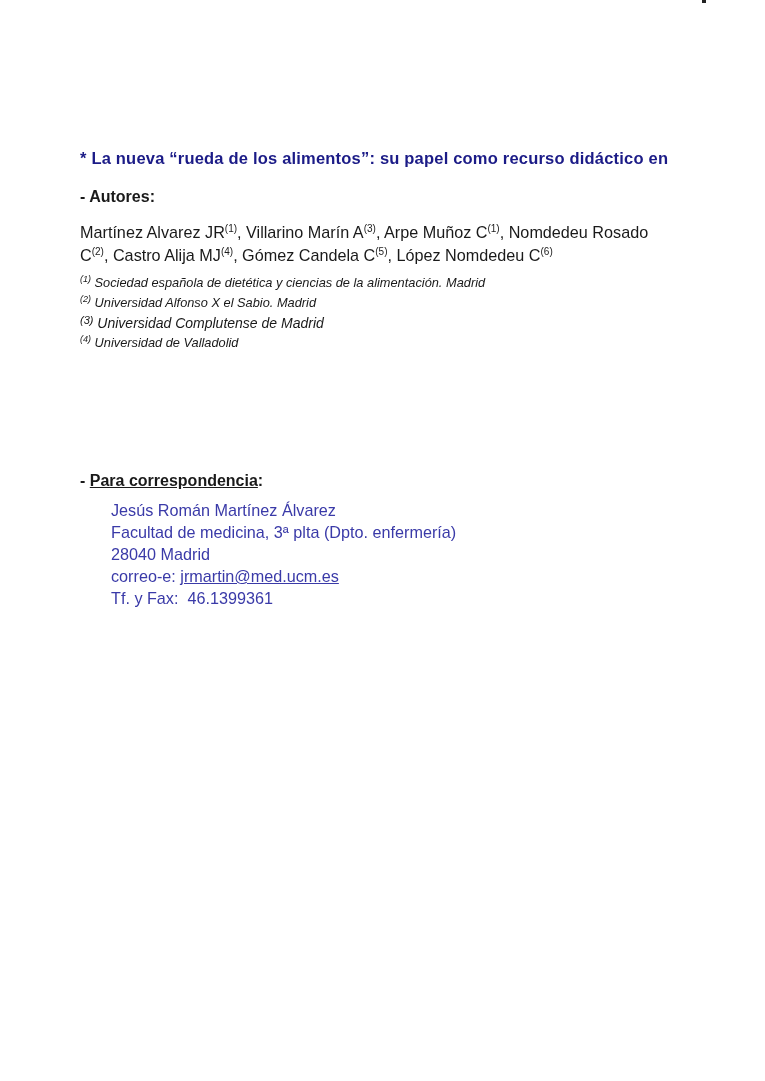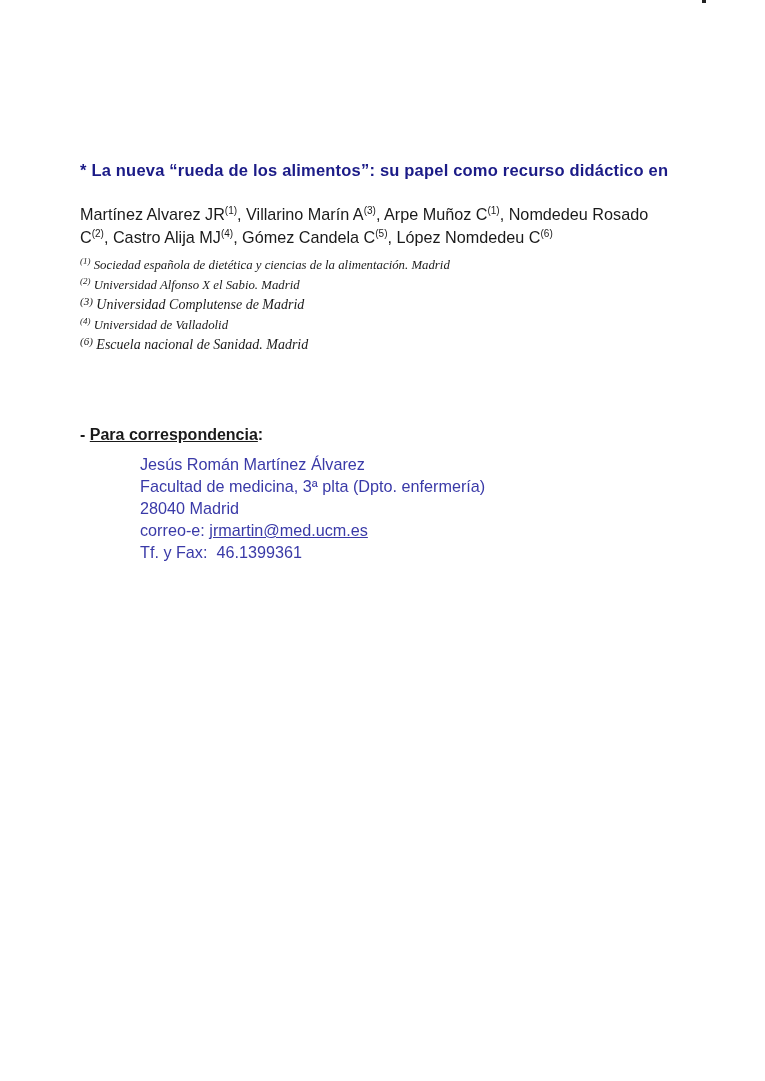--- a/index.html
+++ b/index.html
@@ -6,21 +6,21 @@
   html, body { background: #ffffff; }
   body {
     width: 765px; height: 1081px;
     position: relative;
     overflow: hidden;
     font-family: "Liberation Sans", sans-serif;
     color: #1a1a1a;
   }
   .page {
     position: absolute; inset: 0;
-    padding: 12px 70px 0 80px;
+    padding: 0 70px 0 80px;
     border-radius: 16px;
   }
   .corner-mark {
     position: absolute;
     left: 702px; top: 0;
     width: 4px; height: 3px;
     background: #222222;
   }
   
   .title {
@@ -50,46 +50,45 @@
   .authors sup {
     font-size: 10px;
     vertical-align: 6px;
     line-height: 0;
   }
   
   .affiliations {
     margin-top: 6px;
     font-style: italic;
     color: #1a1a1a;
-    font-family: Liberation Serif, serif;
   }
   .aff-line {
     font-size: 12.8px;
     line-height: 20px;
     white-space: nowrap;
   }
   .aff-line.large { font-size: 14px; }
   .aff-line .ref {
     font-size: 9px;
     vertical-align: 5px;
     line-height: 0;
   }
   .aff-line.large .ref { font-size: 11px; vertical-align: 4px; }
   
   .corr-heading {
-    margin-top: 68px;
+    margin-top: 116px;
     font-size: 16px;
     line-height: 24px;
     font-weight: bold;
     color: #1a1a1a;
   }
   .corr-heading .label { text-decoration: underline; }
   .contact {
     margin-top: 6px;
-    margin-left: 60px;
+    margin-left: 31px;
     color: #3a3aa8;
     font-size: 16.2px;
   }
   .c-line { line-height: 22px; white-space: pre-wrap; }
   .c-line .email-link {
     color: inherit;
     text-decoration: underline;
     cursor: pointer;
   }
 </style>
@@ -97,32 +96,32 @@
 <body>
 
 <div class="page">
 
   <div class="corner-mark"></div>
 
   <h1 class="title">
     <span class="t-line">* La nueva “rueda de los alimentos”: su papel como recurso didáctico en</span>
   </h1>
 
+  <h2 class="authors-heading">- Autores:</h2>
 
   <p class="authors">
       <span class="a-line"><span>Martínez Alvarez JR</span><sup>(1)</sup><span>, Villarino Marín A</span><sup>(3)</sup><span>, Arpe Muñoz C</span><sup>(1)</sup><span>, Nomdedeu Rosado</span></span>
       <span class="a-line"><span>C</span><sup>(2)</sup><span>, Castro Alija MJ</span><sup>(4)</sup><span>, Gómez Candela C</span><sup>(5)</sup><span>, López Nomdedeu C</span><sup>(6)</sup></span>
     </p>
 
   <div class="affiliations">
       <div class="aff-line"><span class="ref">(1)</span><span> Sociedad española de dietética y ciencias de la alimentación. Madrid</span></div>
       <div class="aff-line"><span class="ref">(2)</span><span> Universidad Alfonso X el Sabio. Madrid</span></div>
       <div class="aff-line large"><span class="ref">(3)</span><span> Universidad Complutense de Madrid</span></div>
       <div class="aff-line"><span class="ref">(4)</span><span> Universidad de Valladolid</span></div>
-      <div class="aff-line large"><span class="ref">(6)</span><span> Escuela nacional de Sanidad. Madrid</span></div>
     </div>
 
   <h2 class="corr-heading"><span>- </span><span class="label">Para correspondencia</span><span>:</span></h2>
 
   <div class="contact">
       <div class="c-line"><span>Jesús Román Martínez Álvarez</span></div>
       <div class="c-line"><span>Facultad de medicina, 3ª plta (Dpto. enfermería)</span></div>
       <div class="c-line"><span>28040 Madrid</span></div>
       <div class="c-line"><span>correo-e: </span><a class="email-link" href="#">jrmartin@med.ucm.es</a></div>
       <div class="c-line"><span>Tf. y Fax:  46.1399361</span></div>

